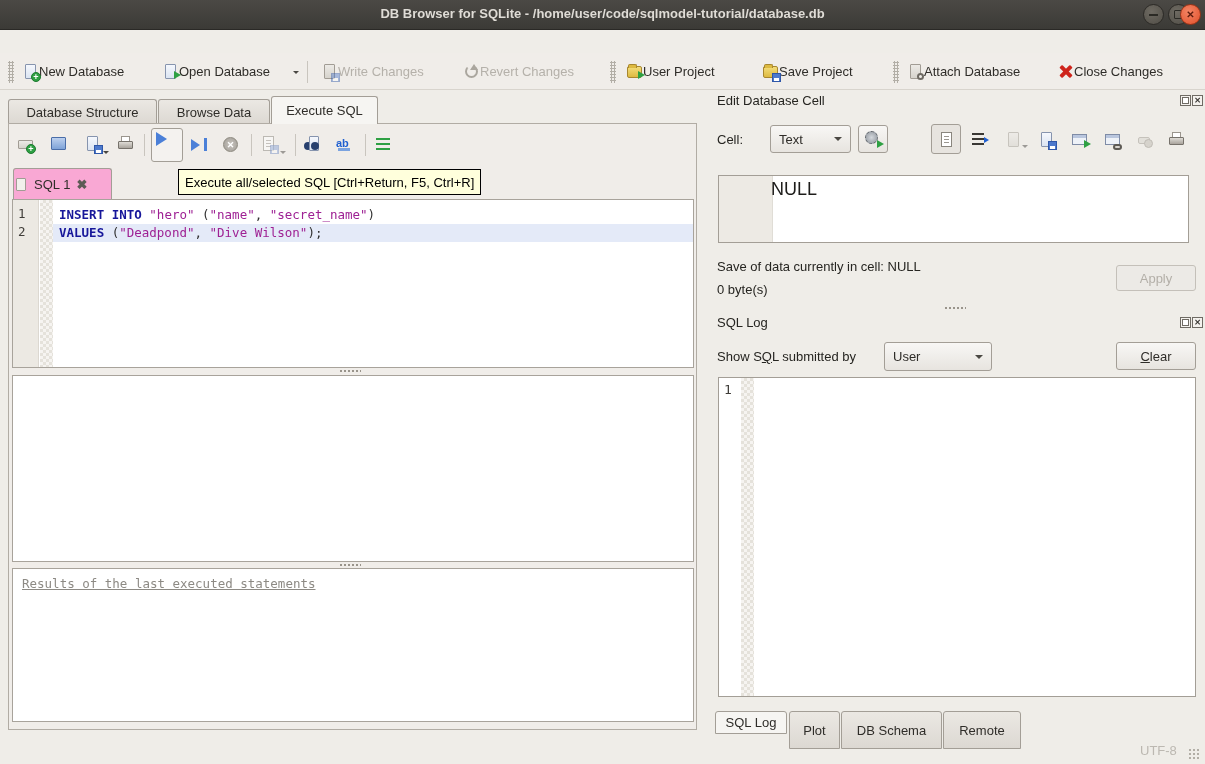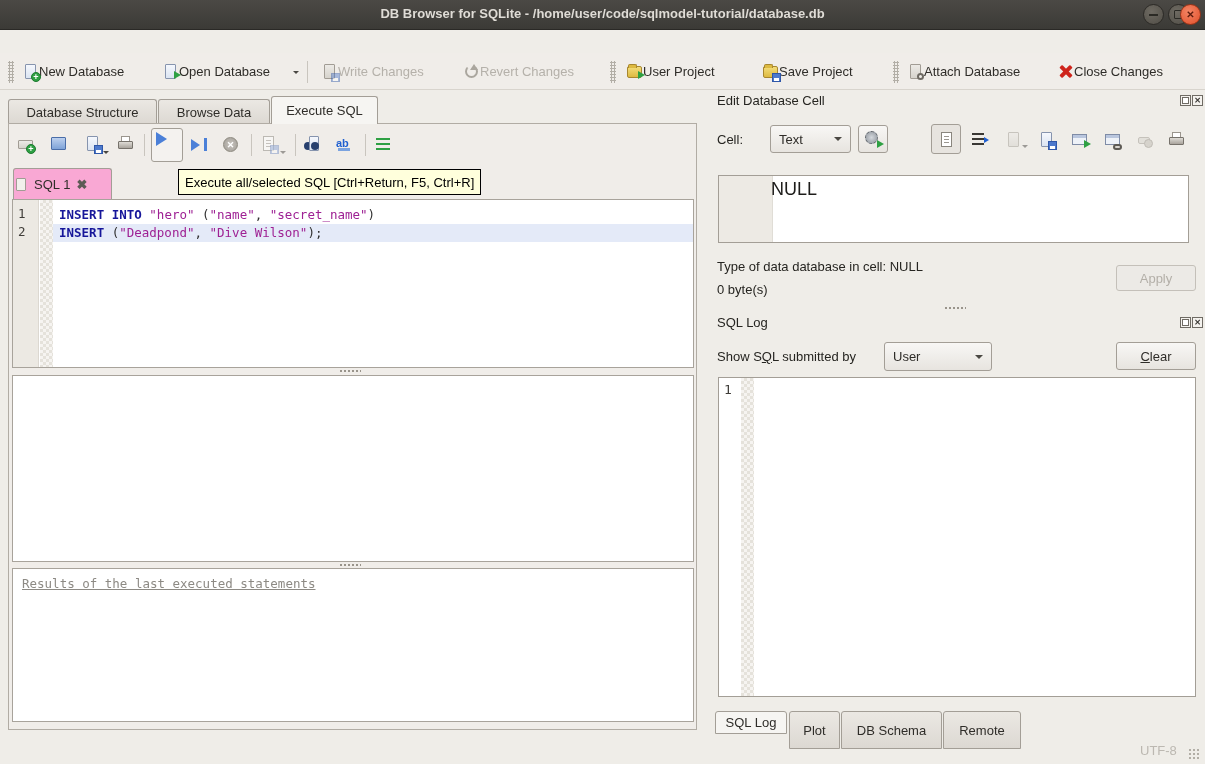--- a/index.html
+++ b/index.html
@@ -300,21 +300,21 @@
   <div class="tooltip">Execute all/selected SQL [Ctrl+Return, F5, Ctrl+R]</div>
 
   <div class="wbox editor">
     <div class="gutter">
       <div class="lnum" style="top:6px">1</div>
       <div class="lnum" style="top:24px">2</div>
     </div>
     <div class="checker"></div>
     <div class="codearea">
       <div class="codeline" style="top:6px"><span class="kw">INSERT INTO</span><span> </span><span class="str">"hero"</span><span> (</span><span class="str">"name"</span><span>, </span><span class="str">"secret_name"</span><span>)</span></div>
-      <div class="codeline cur" style="top:24px"><span class="kw">INSERT</span><span> (</span><span class="str">"Deadpond"</span><span>, </span><span class="str">"Dive Wilson"</span><span>);</span></div>
+      <div class="codeline cur" style="top:24px"><span class="kw">VALUES</span><span> (</span><span class="str">"Deadpond"</span><span>, </span><span class="str">"Dive Wilson"</span><span>);</span></div>
     </div>
   </div>
 
   <div class="hsplit" style="left:339px;top:369px"></div>
 
   <div class="wbox midbox"></div>
 
   <div class="hsplit" style="left:339px;top:563px"></div>
 
   <div class="wbox resbox">
@@ -365,21 +365,21 @@
         <span class="prn-body"></span>
       </span>
   </div>
 
   <div class="cellbox">
     <div class="strip">
       <div class="val">NULL</div>
     </div>
   </div>
 
-  <div class="info-text" style="left:717px;top:259px">Type of data database in cell: NULL</div>
+  <div class="info-text" style="left:717px;top:259px">Save of data currently in cell: NULL</div>
   <div class="info-text" style="left:717px;top:282px">0 byte(s)</div>
   <div class="pushbtn disabled" style="left:1116px;top:265px;width:80px;height:26px">
       <span>Apply</span>
     </div>
 
   <div class="hsplit" style="left:944px;top:306px"></div>
   <div class="dock-title" style="left:717px;top:315px">SQL Log</div>
   <div class="dock-ic float" style="left:1180px;top:317px"></div>
   <div class="dock-ic closex" style="left:1192px;top:317px">✕</div>
 

